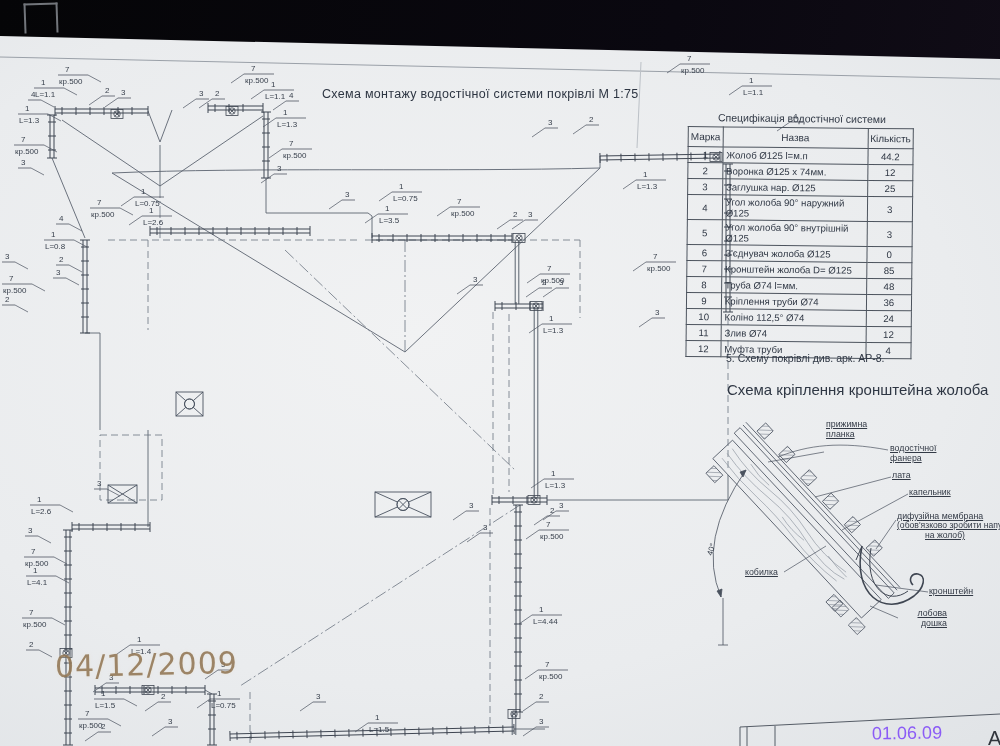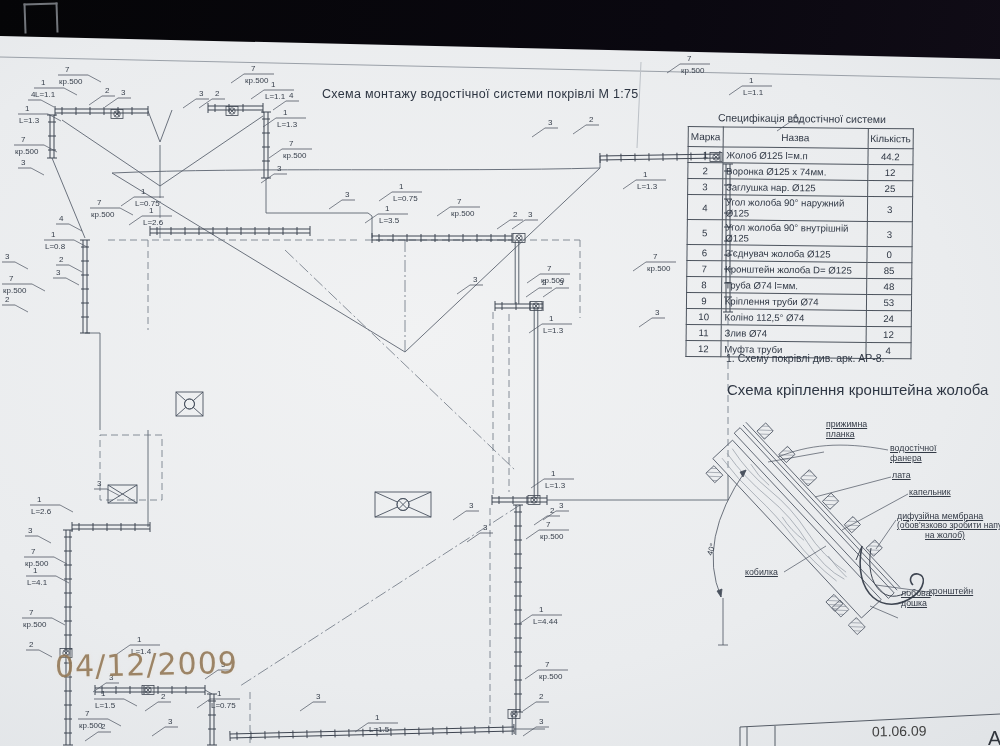--- a/index.html
+++ b/index.html
@@ -20,24 +20,24 @@
   #detail-title{left:727px;top:381px;font-size:15px;color:#2f3744}
   .dlab{font-size:8.8px;color:#333a46;text-decoration:underline}
   #lab-plank{left:826px;top:419px;width:62px}
   #lab-plywood{left:890px;top:443px;width:74px}
   #lab-batten{left:892px;top:470px}
   #lab-drip{left:909px;top:487px}
   #lab-membrane{left:897px;top:511px;width:110px;white-space:nowrap}
   #lab-membrane .nt{display:block;text-decoration:none;font-size:8.6px}
   #lab-membrane .nt2{display:block;text-decoration:none;font-size:8.6px;margin-left:28px}
   #lab-bracket{left:929px;top:586px}
-  #lab-fascia{left:901px;top:588px;width:46px;text-align:left}
+  #lab-fascia{left:901px;top:608px;width:46px;text-align:right}
   #lab-rafter{left:745px;top:567px}
   #cam-stamp{left:55px;top:648px;font-size:30px;font-family:"DejaVu Sans",sans-serif;color:rgba(142,114,80,.85);letter-spacing:1px;transform:rotate(-1.3deg);text-shadow:0 0 3px rgba(235,225,205,.55);z-index:9}
-  #tb-date{left:872px;top:723px;font-size:14px;color:#404040;transform:rotate(-.8deg)}
+  #tb-date{left:872px;top:723px;font-size:18px;color:#8b5cf6;transform:rotate(-.8deg)}
   #tb-letter{left:988px;top:727px;font-size:20px;color:#31363d}
 </style>
 </head>
 <body>
 
 <div id="paper"></div>
 <div id="clip-tab"></div>
 
 <svg class="layer" width="1000" height="746" viewBox="0 0 1000 746">
   <defs>
@@ -912,42 +912,42 @@
           <td class="c">85</td>
         </tr>
         <tr>
           <td class="c">8</td>
           <td>Труба  Ø74  l=мм.</td>
           <td class="c">48</td>
         </tr>
         <tr>
           <td class="c">9</td>
           <td>Кріплення труби  Ø74</td>
-          <td class="c">53</td>
+          <td class="c">36</td>
         </tr>
         <tr>
           <td class="c">10</td>
           <td>Коліно 112,5°  Ø74</td>
           <td class="c">24</td>
         </tr>
         <tr>
           <td class="c">11</td>
           <td>Злив  Ø74</td>
           <td class="c">12</td>
         </tr>
         <tr>
           <td class="c">12</td>
           <td>Муфта труби</td>
           <td class="c">4</td>
         </tr>
       </tbody>
   </table>
 </div>
 
-<div class="t" id="note">1.    Схему  покрівлі див. арк. АР-8.</div>
+<div class="t" id="note">5.    Схему  покрівлі див. арк. АР-8.</div>
 <div class="t" id="detail-title">Схема кріплення кронштейна жолоба</div>
 
 <div class="t dlab" id="lab-plank">прижимна планка</div>
 <div class="t dlab" id="lab-plywood">водостічної фанера</div>
 <div class="t dlab" id="lab-batten">лата</div>
 <div class="t dlab" id="lab-drip">капельник</div>
 <div class="t dlab" id="lab-membrane">
   <span>дифузійна мембрана</span>
   <span class="nt">(обов'язково зробити напуск</span>
   <span class="nt2">на жолоб)</span>

